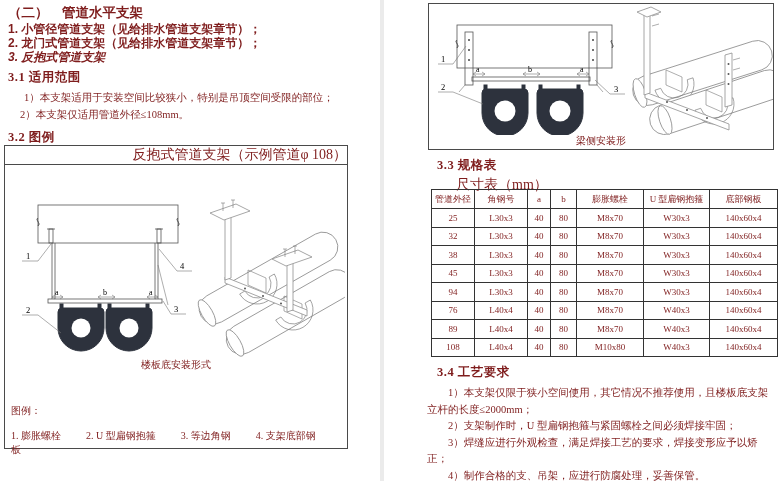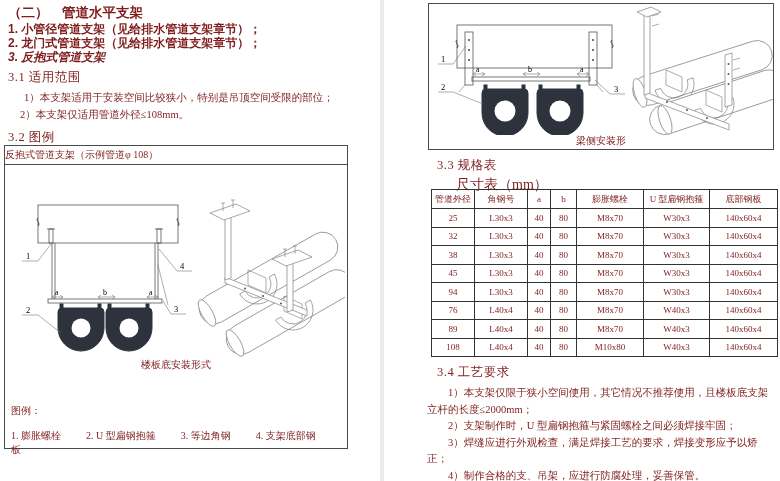--- a/index.html
+++ b/index.html
@@ -2,24 +2,24 @@
 <html><head>
 <meta charset="utf-8">
 <style>
   html,body{margin:0;padding:0;background:#fff;}
   .page{position:relative;width:780px;height:481px;background:#ffffff;overflow:hidden;
         font-family:"Liberation Serif","DejaVu Serif",serif;color:#7f1d1d;}
   .divider{position:absolute;left:380px;top:0;width:4px;height:481px;background:#ebebeb;}
   .abs{position:absolute;}
   .h-main{font-family:"Liberation Sans","DejaVu Sans",sans-serif;font-weight:bold;font-size:13.5px;}
   .intro-item{font-family:"Liberation Sans","DejaVu Sans",sans-serif;font-weight:bold;font-size:12px;line-height:14px;}
-  .h-sub{font-size:12.5px;font-weight:normal;letter-spacing:.5px;}
+  .h-sub{font-size:12.5px;font-weight:bold;letter-spacing:.5px;}
   .body-line{font-size:10.5px;}
   .fig-box{position:absolute;border:1px solid #4a4a4a;background:#fff;}
-  .fig-title{height:18px;line-height:18px;text-align:left;font-size:10px;border-bottom:1px solid #4a4a4a;}
+  .fig-title{height:18px;line-height:18px;text-align:right;font-size:14px;border-bottom:1px solid #4a4a4a;}
   .fig-caption{position:absolute;width:100%;text-align:center;font-size:10px;}
   .legend-label{position:absolute;left:6px;font-size:10px;}
   .legend-items{position:absolute;left:6px;font-size:10px;}
   .legend-items span{margin-right:25px;}
   .tbl-label{font-size:14px;}
   table.spec{border-collapse:collapse;table-layout:fixed;width:346px;font-size:9px;}
   table.spec th,table.spec td{border:1px solid #333;text-align:center;font-weight:normal;
         height:17.5px;padding:0;overflow:hidden;white-space:nowrap;}
   table.spec th{height:18px;}
   .req{width:350px;font-size:10.5px;line-height:16.5px;text-indent:21px;margin:0;}

